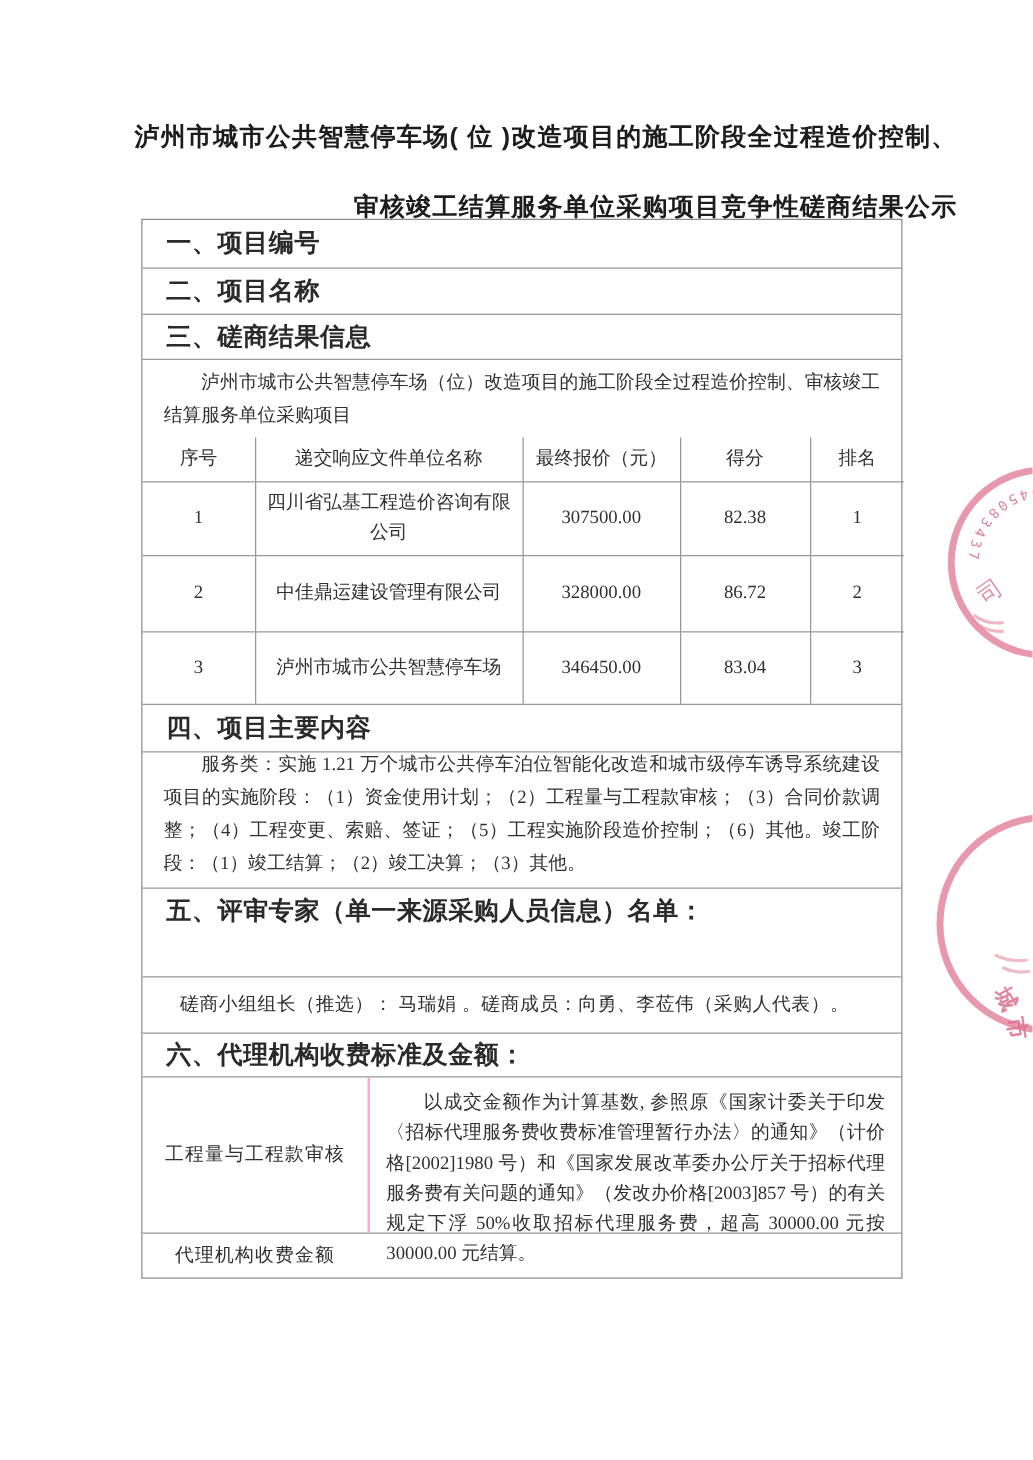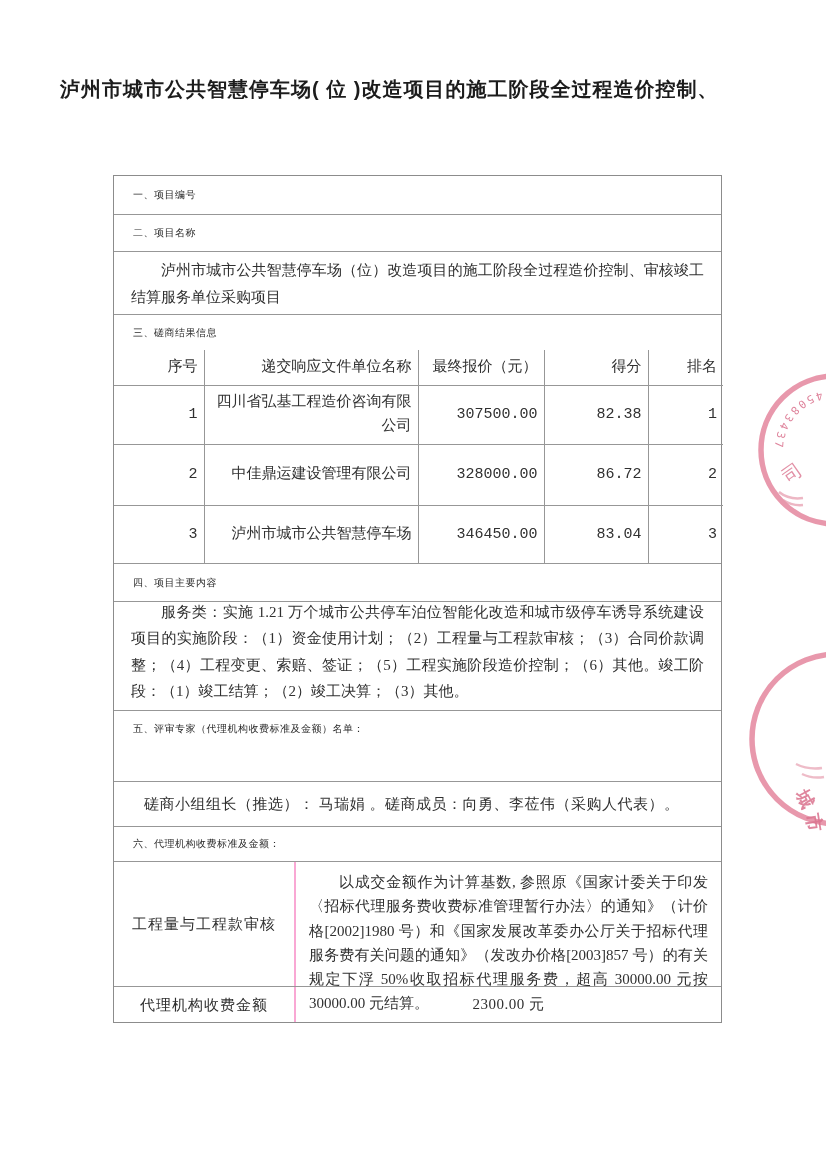--- a/index.html
+++ b/index.html
@@ -6,22 +6,22 @@
   body{
     width:826px;height:1168px;position:relative;overflow:hidden;
     background:#ffffff;
     font-family:"Liberation Serif","DejaVu Serif",serif;
     color:#2e2e2e;
   }
   .page{position:absolute;inset:0;}
 
   
   .title{
-    position:absolute;left:60px;top:76px;width:706px;
-    text-align:left;
+    position:absolute;left:60px;top:96px;width:706px;
+    text-align:right;
     font-family:"Liberation Sans","DejaVu Sans",sans-serif;
     font-weight:bold;font-size:20px;color:#1c1c1c;letter-spacing:1px;
   }
   .title .line{display:block;}
   .title .line + .line{margin-top:29px;}
 
   
   .doc-table{
     position:absolute;left:113px;top:175px;width:609px;
     border:1px solid #8c8c8c;
@@ -29,42 +29,42 @@
     background:#fff;
   }
   .row{
     box-sizing:border-box;
     display:flex;align-items:center;
     border-top:1px solid #979797;
     font-size:15px;line-height:1.6;
   }
   .row:first-child{border-top:none;}
   .sec-head{
-    font-weight:normal;font-size:10px;color:#2a2a2a;
+    font-weight:bold;font-size:20px;color:#2a2a2a;
     padding:0 19px;letter-spacing:0.5px;
   }
   .h38{height:38px;} .h48{height:48px;} .h37{height:37px;}
   .h63{height:63px;} .h36{height:36px;} .h109{height:109px;}
   .h45{height:45px;margin-top:35px;} .h35{height:35px;} .h125{height:125px;}
 
   .plain-val{padding:0 19px 0 45px;letter-spacing:0.6px;color:#333;}
   .para{
     display:block;padding:7px 17px 6px 17px;
     text-indent:2em;text-align:justify;line-height:1.75;color:#303030;
   }
   .s5-val{padding:0 17px 0 30px;color:#303030;letter-spacing:0.5px;}
 
   
   table.results{
     width:100%;border-collapse:collapse;table-layout:fixed;
     font-size:15px;color:#303030;
   }
   table.results td{
-    border:1px solid #979797;text-align:right;vertical-align:middle;
-    padding:2px 6px;line-height:1.55;box-sizing:border-box;font-family:Liberation Mono, monospace;
+    border:1px solid #979797;text-align:center;vertical-align:middle;
+    padding:2px 6px;line-height:1.55;box-sizing:border-box;
   }
   table.results tr td:first-child{border-left:none;}
   table.results tr td:last-child{border-right:none;}
   table.results tr:first-child td{border-top:none;}
   table.results tr:last-child td{border-bottom:none;}
   .col-no{width:90px;} .col-sup{width:214px;} .col-price{width:126px;}
   .col-score{width:104px;} .col-rank{width:75px;}
   tr.thead td{height:35px;}
   tr.data1 td{height:59px;} tr.data2 td{height:61px;} tr.data3 td{height:58px;}
 
@@ -89,32 +89,33 @@
   .seal-upper{left:749px;top:364px;}
   .seal-lower{left:744px;top:646px;}
 </style>
 </head>
 <body>
 
 <div class="page">
 
   <div class="title">
     <span class="line">泸州市城市公共智慧停车场( 位 )改造项目的施工阶段全过程造价控制、</span>
+    <span class="line">审核竣工结算服务单位采购项目竞争性磋商结果公示</span>
   </div>
 
   <div class="doc-table">
 
     <div class="row sec-head h38">一、项目编号</div>
 
     <div class="row sec-head h37">二、项目名称</div>
+    <div class="row sec-head h36">三、磋商结果信息</div>
+
     <div class="row h63">
         <span class="para">泸州市城市公共智慧停车场（位）改造项目的施工阶段全过程造价控制、审核竣工结算服务单位采购项目</span>
       </div>
-
-    <div class="row sec-head h36">三、磋商结果信息</div>
 
     <div>
       <table class="results">
         <tbody>
             <tr class="thead">
           <td class="col-no">序号</td>
           <td class="col-sup">递交响应文件单位名称</td>
           <td class="col-price">最终报价（元）</td>
           <td class="col-score">得分</td>
           <td class="col-rank">排名</td>
@@ -142,35 +143,34 @@
         </tr>
       </tbody>
         </table>
     </div>
 
     <div class="row sec-head h38">四、项目主要内容</div>
     <div class="row h109" style="align-items:flex-end;">
       <span class="para">服务类：实施 1.21 万个城市公共停车泊位智能化改造和城市级停车诱导系统建设项目的实施阶段：（1）资金使用计划；（2）工程量与工程款审核；（3）合同价款调整；（4）工程变更、索赔、签证；（5）工程实施阶段造价控制；（6）其他。竣工阶段：（1）竣工结算；（2）竣工决算；（3）其他。</span>
     </div>
 
-    <div class="row sec-head h36">五、评审专家（代理机构收费标准及金额）名单：</div>
+    <div class="row sec-head h36">五、评审专家（单一来源采购人员信息）名单：</div>
     <div class="row h45">
       <span class="s5-val">磋商小组组长（推选）： 马瑞娟 。磋商成员：向勇、李莅伟（采购人代表）。</span>
     </div>
 
     <div class="row sec-head h35">六、代理机构收费标准及金额：</div>
 
     <div class="row fee-row h125">
       <div class="fee-label">工程量与工程款审核</div>
       <div class="fee-content">以成交金额作为计算基数, 参照原《国家计委关于印发〈招标代理服务费收费标准管理暂行办法〉的通知》（计价格[2002]1980 号）和《国家发展改革委办公厅关于招标代理服务费有关问题的通知》（发改办价格[2003]857 号）的有关规定下浮 50%收取招标代理服务费，超高 30000.00 元按 30000.00 元结算。</div>
     </div>
 
     <div class="row fee-row h36">
       <div class="fee-label">代理机构收费金额</div>
-      <div class="fee-content amount">2300.00 元</div>
     </div>
 
   </div>
 
   <svg class="seal seal-upper" width="176" height="176" viewBox="0 0 176 176" aria-hidden="true">
     <circle cx="86" cy="86" r="74" fill="none" stroke="#e4869e" stroke-width="5.5" opacity="0.85"></circle>
     <defs>
       <path id="sealDigitsPath" d="M 86 26 A 60 60 0 1 0 86.2 26" fill="none"></path>
     </defs>
     <text font-family="'DejaVu Sans Mono','Liberation Mono',monospace" font-size="11" fill="#db7590" opacity="0.9" letter-spacing="3.5">

